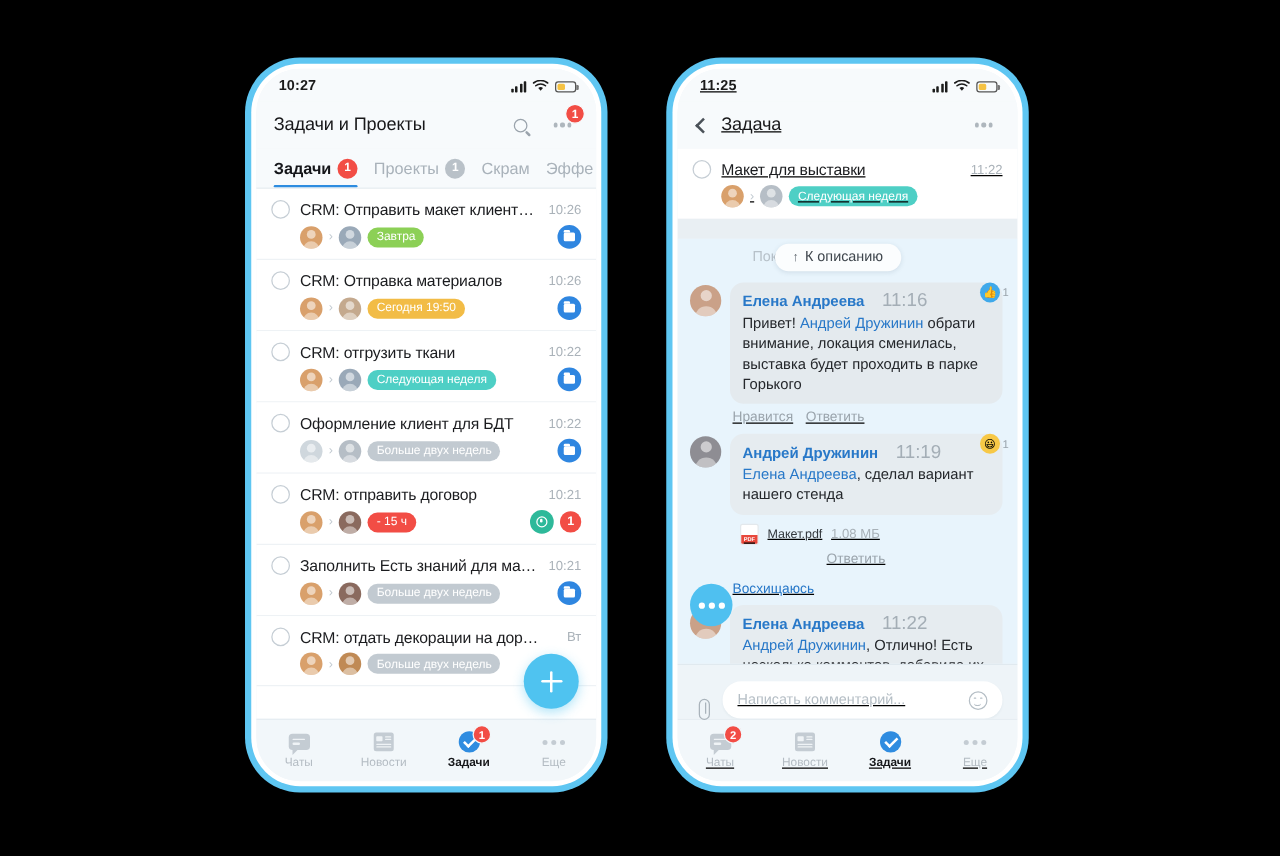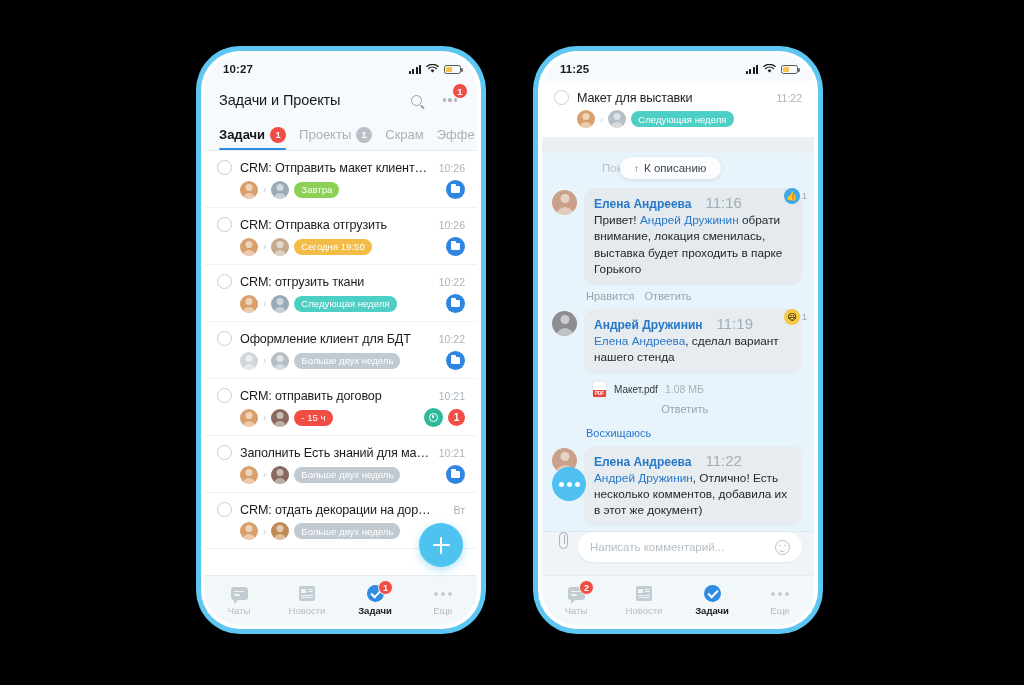--- a/index.html
+++ b/index.html
@@ -27,21 +27,21 @@
   }
   .screen {
     width: 100%; height: 100%;
     border-radius: 35px;
     overflow: hidden;
     background: #f2f7fa;
     display: flex; flex-direction: column;
     position: relative;
   }
   #phone-left  { left: 196px; top: 46px; }
-  #phone-right { left: 533px; top: 46px; }
+  #phone-right { left: 533px; top: 46px; text-decoration: underline; }
 
   
   .statusbar {
     height: 26px; flex: 0 0 26px;
     display: flex; align-items: center; justify-content: space-between;
     padding: 2px 16px 0 18px;
     background: #f7fafc;
   }
   .sb-time { font-size: 11.5px; font-weight: bold; color: #1b1b1b; letter-spacing: .1px; }
   .sb-icons { display: flex; align-items: center; gap: 5px; }
@@ -214,21 +214,21 @@
   .file-size{font-size:10.5px;color:#a8b1b8;}
 
   .typing-bubble{
     width:34px;height:34px;border-radius:50%;background:#4fc0f0;
     display:flex;align-items:center;justify-content:center;gap:3px;
     position:absolute;left:10px;bottom:30px;
   }
   .typing-bubble i{width:5px;height:5px;border-radius:50%;background:#fff;display:block;}
 
   .composer{
-    height:44px;flex:0 0 44px;display:flex;align-items:flex-start;gap:8px;
+    height:44px;flex:0 0 44px;display:flex;align-items:flex-end;gap:8px;
     padding:0 12px;background:#eef4f8;border-top:1px solid #e0e9ef;
   }
   .clip{width:16px;height:16px;position:relative;flex:0 0 16px;}
   .clip::before{content:'';position:absolute;left:5px;top:0;width:7px;height:15px;border:1.6px solid #a9b3bb;border-radius:5px;}
   .clip::after{content:'';position:absolute;left:7.5px;top:3px;width:2px;height:9px;border-right:1.6px solid #a9b3bb;}
   .input-box{
     flex:1;height:30px;background:#fff;border-radius:16px;
     display:flex;align-items:center;padding:0 12px;
     box-shadow:0 1px 2px rgba(40,70,90,.06);
   }
@@ -314,21 +314,21 @@
             <span class="spacer"></span>
             <span class="round-ico ico-folder">
                   <i></i>
                 </span>
           </div>
         </div>
 
         <div class="task-row">
           <div class="task-top">
             <div class="checkcircle"></div>
-            <div class="task-title">CRM: Отправка отгрузить</div>
+            <div class="task-title">CRM: Отправка материалов</div>
             <div class="task-time">10:26</div>
           </div>
           <div class="task-bottom">
             <span class="av" style="background:#d9a06b"></span>
             <span class="arrow-sep">›</span>
             <span class="av" style="background:#c4a98e"></span>
             <span class="chip" style="background:#f2bc46">Сегодня 19:50</span>
             <span class="spacer"></span>
             <span class="round-ico ico-folder">
                   <i></i>
@@ -489,20 +489,31 @@
             <path d="M6.5 8.6 L4.6 6.4 a3 3 0 0 1 3.8 0 Z" fill="#1b1b1b"></path>
             <path d="M2.6 4.6 a6 6 0 0 1 7.8 0" stroke="#1b1b1b" stroke-width="1.3" fill="none" stroke-linecap="round"></path>
             <path d="M0.8 2.4 a9 9 0 0 1 11.4 0" stroke="#1b1b1b" stroke-width="1.3" fill="none" stroke-linecap="round"></path>
           </svg>
           <span class="batt">
                 <span></span>
               </span>
         </div>
       </div>
 
+      <div class="detail-header">
+        <span class="chev-back"></span>
+        <div class="detail-title">Задача</div>
+        <div class="icon-btn">
+          <span class="dots3">
+                <b></b>
+                <b></b>
+                <b></b>
+              </span>
+        </div>
+      </div>
 
       <div class="task-card">
         <div class="task-top">
           <div class="checkcircle"></div>
           <div class="task-title">Макет для выставки</div>
           <div class="task-time">11:22</div>
         </div>
         <div class="task-bottom">
           <span class="av" style="background:#d9a06b"></span>
           <span class="arrow-sep">›</span>

